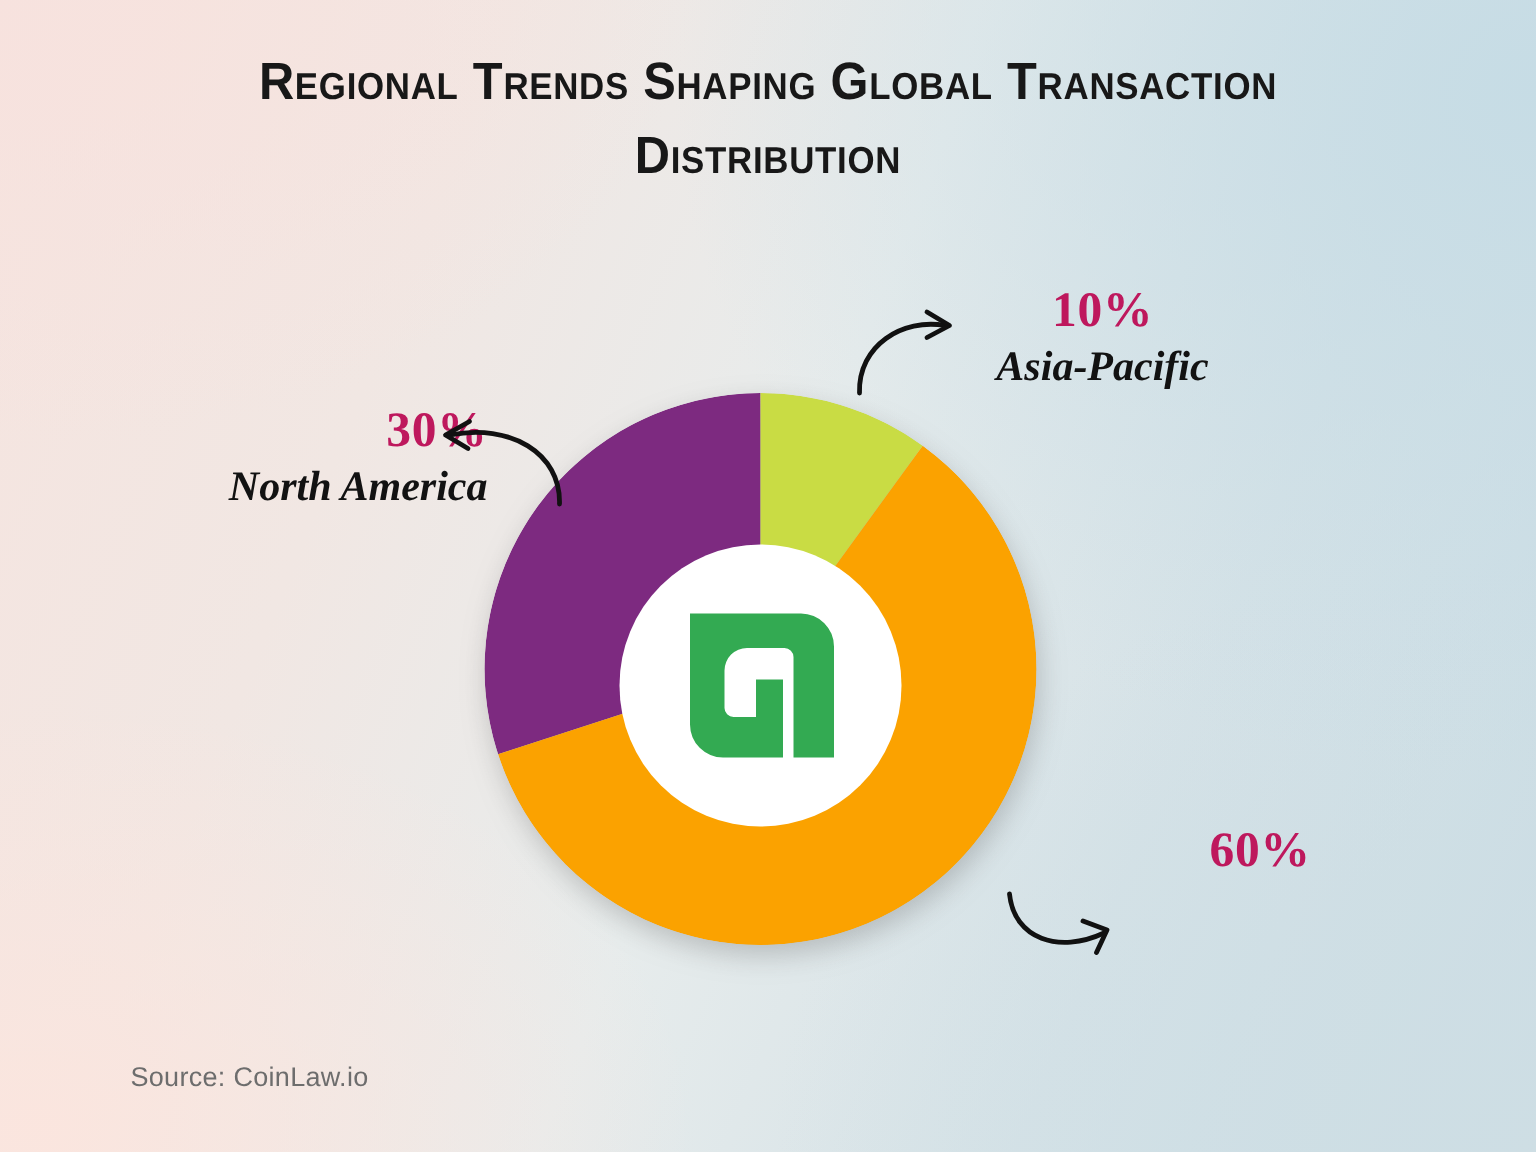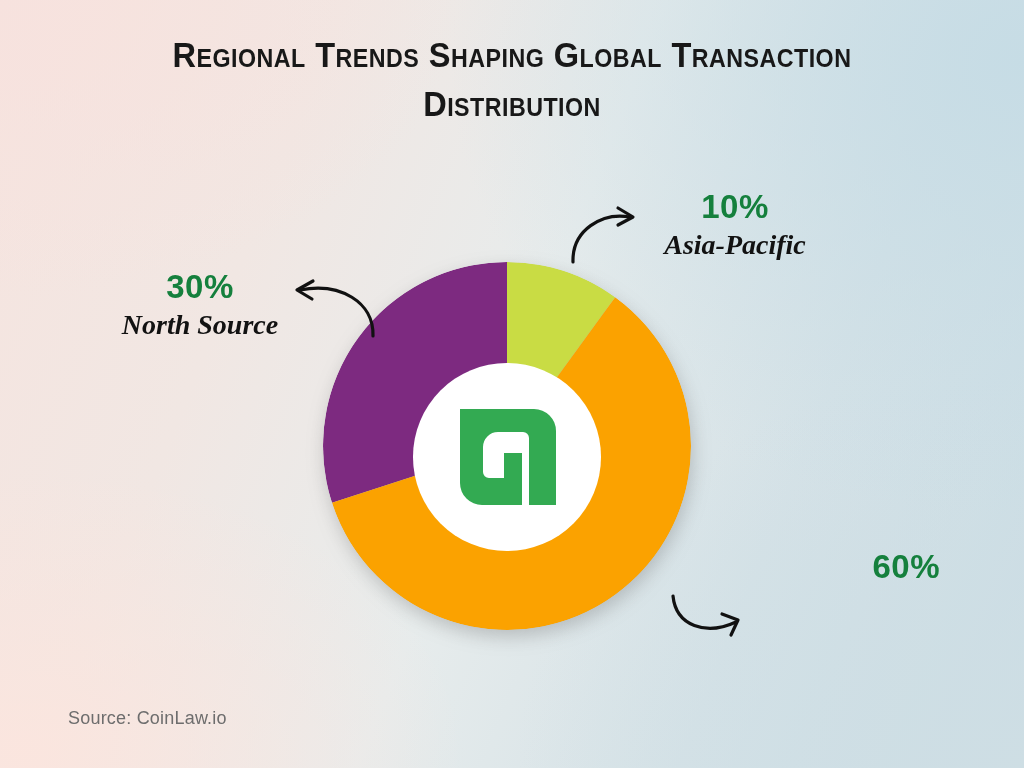--- a/index.html
+++ b/index.html
@@ -59,48 +59,48 @@
   #logo {
     position:absolute;
     left:50%; top:50%;
     width:104px; height:104px;
     margin-left:-51px; margin-top:-52px;
   }
 
   
   .callout { position:absolute; text-align:center; }
   .pct {
-    font-family:Liberation Sans, sans-serif;
+    font-family:Liberation Serif, serif;
     font-weight:700;
     font-size:33px;
-    color:#15803d;
+    color:#be185d;
     line-height:1.05;
     letter-spacing:0.5px;
   }
   .region {
     font-family:"Liberation Serif", serif;
     font-weight:700;
     font-style:italic;
     font-size:28px;
     color:#121212;
     line-height:1.25;
     margin-top:2px;
     white-space:nowrap;
   }
 
   #callout-asia     { left:610px; top:190px; width:250px; }
-  #callout-na       { left:75px;  top:270px; width:250px; }
-  #callout-europe   { left:740px; top:550px; width:200px;text-align:right; }
+  #callout-na       { left:75px;  top:270px; width:250px;text-align:right; }
+  #callout-europe   { left:740px; top:550px; width:200px; }
 
   .arrow { position:absolute; }
 
   
   #source {
     position:absolute;
-    left:68px; top:708px;
+    left:87px; top:708px;
     font-family:"Liberation Sans", sans-serif;
     font-size:18px;
     color:#6d6d6d;
     letter-spacing:0.2px;
   }
 </style>
 </head>
 <body>
 
 <div id="title">Regional Trends Shaping Global Transaction Distribution</div>
@@ -144,21 +144,21 @@
   <div class="pct">10%</div>
   <div class="region">Asia-Pacific</div>
 </div>
 <svg class="arrow" style="left:556px; top:200px; width:110px; height:70px;" viewBox="0 0 110 70">
   <path d="M 17 62 C 16 30, 46 12, 74 17" fill="none" stroke="#111111" stroke-width="3.2" stroke-linecap="round"></path>
   <path d="M 62 8 L 77 17 L 62 25" fill="none" stroke="#111111" stroke-width="3.2" stroke-linecap="round" stroke-linejoin="round"></path>
 </svg>
 
 <div id="callout-na" class="callout">
   <div class="pct">30%</div>
-  <div class="region">North Source</div>
+  <div class="region">North America</div>
 </div>
 <svg class="arrow" style="left:282px; top:272px; width:110px; height:72px;" viewBox="0 0 110 72">
   <path d="M 91 64 C 92 30, 58 10, 18 18" fill="none" stroke="#111111" stroke-width="3.2" stroke-linecap="round"></path>
   <path d="M 31 9 L 15 18 L 30 27" fill="none" stroke="#111111" stroke-width="3.2" stroke-linecap="round" stroke-linejoin="round"></path>
 </svg>
 
 <div id="callout-europe" class="callout">
   <div class="pct">60%</div>
 </div>
 <svg class="arrow" style="left:668px; top:588px; width:110px; height:62px;" viewBox="0 0 110 62">

